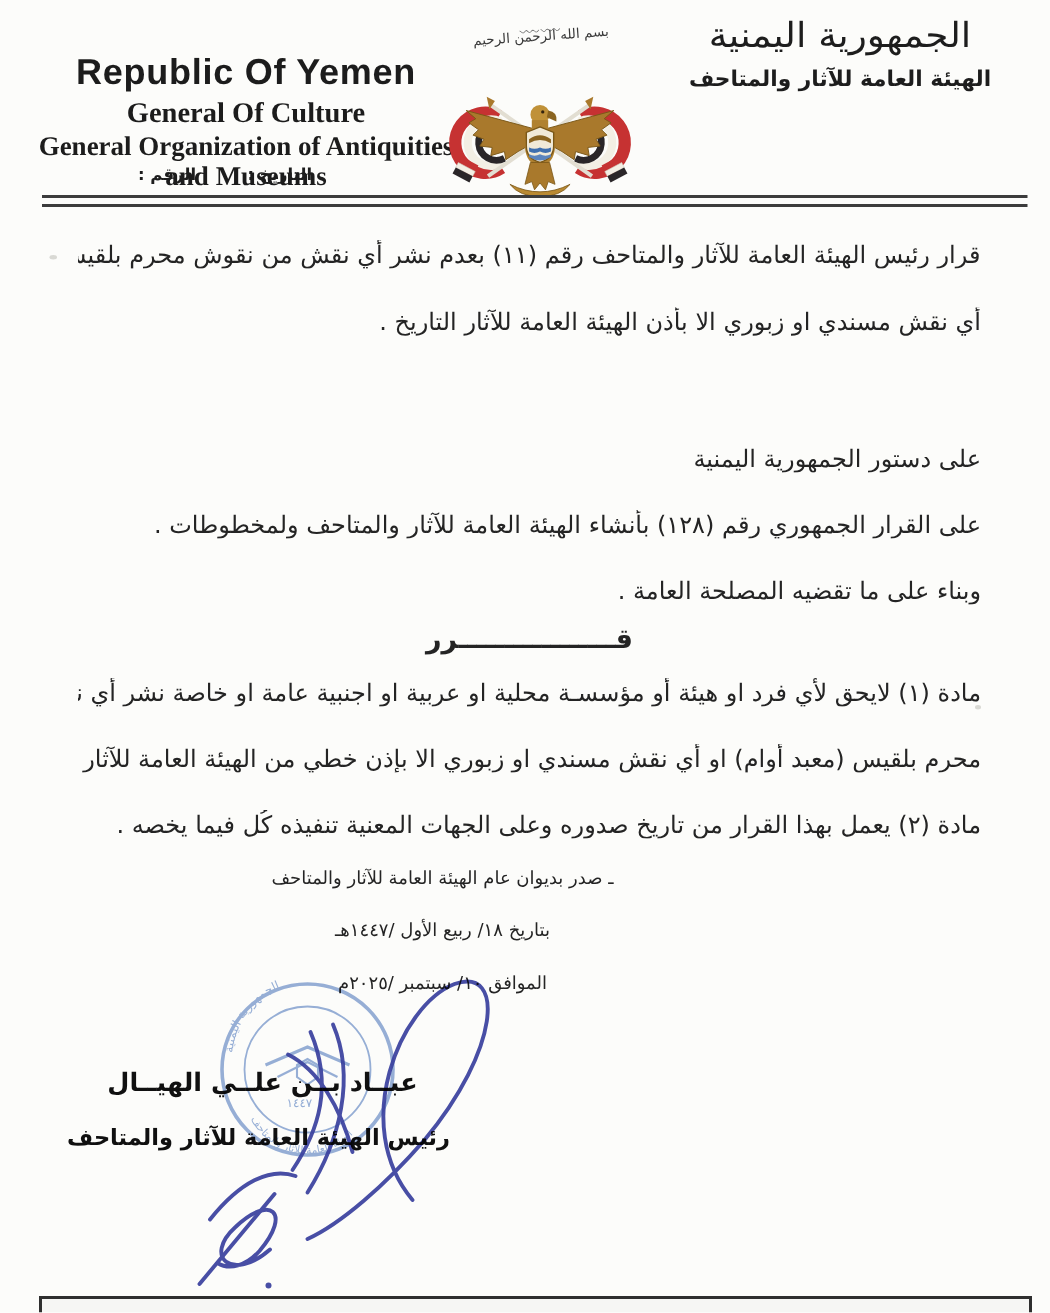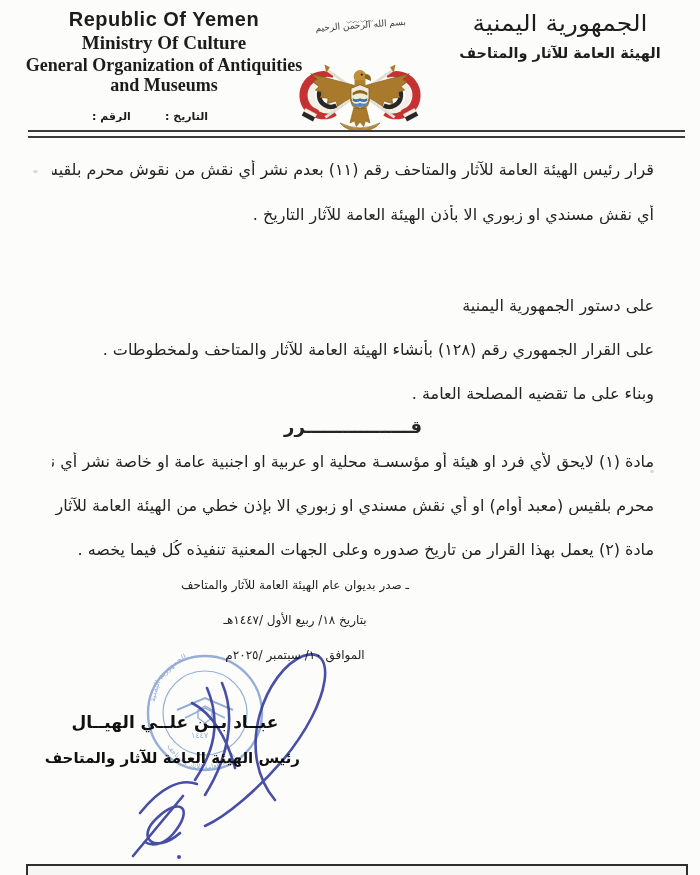--- a/index.html
+++ b/index.html
@@ -9,21 +9,21 @@
     background:#fcfcfa;
     overflow:hidden;
     font-family:"DejaVu Sans",sans-serif;
     color:#222;
   }
   
   .hdr-en{
     position:absolute;left:8px;top:8px;width:312px;
     text-align:center;color:#1c1c1c;line-height:1.12;
   }
-  .hdr-en .l1{font-family:"Liberation Sans",sans-serif;font-weight:bold;font-size:20px;letter-spacing:.5px;}
+  .hdr-en .l1{font-family:"Liberation Sans",sans-serif;font-weight:bold;font-size:24px;letter-spacing:.5px;margin-top:28px;}
   .hdr-en .l2{font-family:"Liberation Serif",serif;font-weight:bold;font-size:19px;margin-top:2px;}
   .hdr-en .l3{font-family:"Liberation Serif",serif;font-weight:bold;font-size:18px;margin-top:1px;}
   .hdr-en .l4{font-family:"Liberation Serif",serif;font-weight:bold;font-size:18px;}
   .bismillah{
     position:absolute;left:288px;top:14px;width:145px;
     text-align:center;font-size:9px;color:#3a3a3a;
     transform:rotate(-4deg);
   }
   .bismillah .swash{display:block;font-size:14px;line-height:6px;color:#4a4a4a;}
   .emblem{position:absolute;left:296px;top:50px;}
@@ -68,21 +68,21 @@
   }
   .speck{position:absolute;background:#d9d9d4;border-radius:50%;}
 </style>
 </head>
 <body>
 
 <div class="page">
 
   <div class="hdr-en">
     <div class="l1">Republic Of Yemen</div>
-    <div class="l2">Ministry Of Culture</div>
+    <div class="l2">General Of Culture</div>
     <div class="l3">General Organization of Antiquities</div>
     <div class="l4">and Museums</div>
   </div>
 
   <div class="bismillah" dir="rtl">
     <span class="swash">﹏﹏</span>
     <span>بسم الله الرحمن الرحيم</span>
   </div>
 
   <svg class="emblem" width="128" height="82" viewBox="0 0 140 90">

